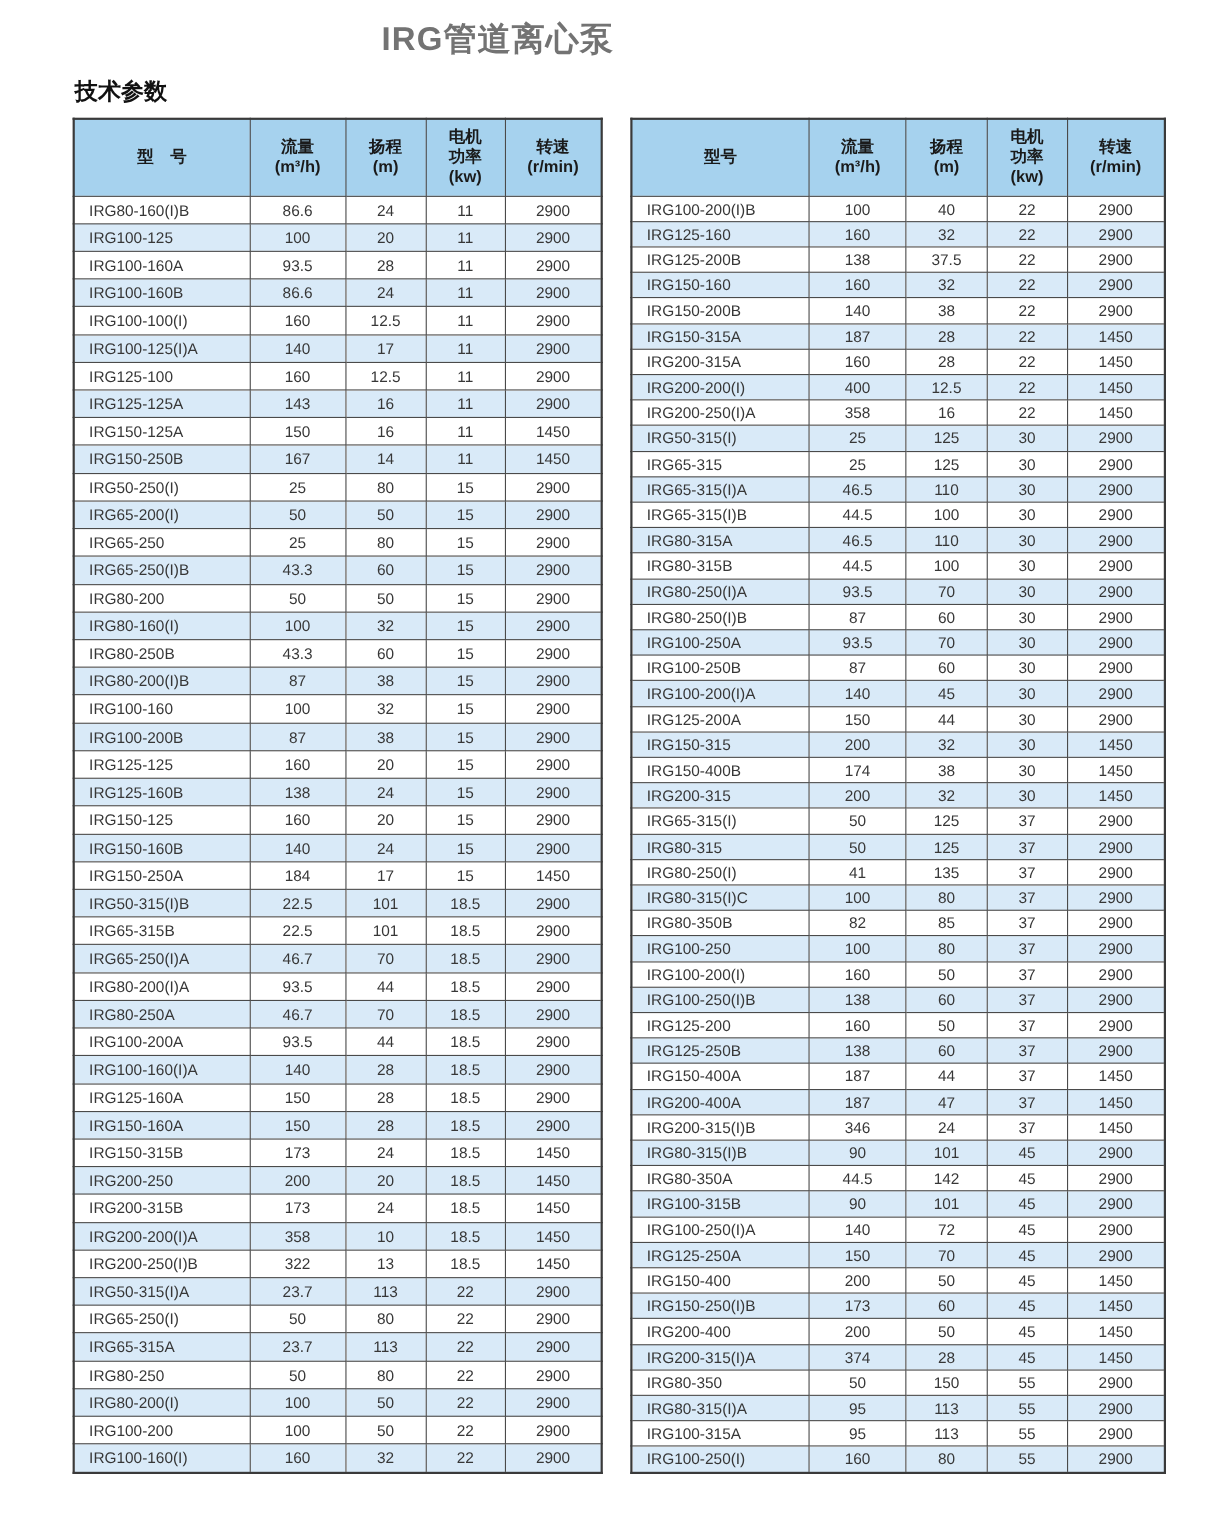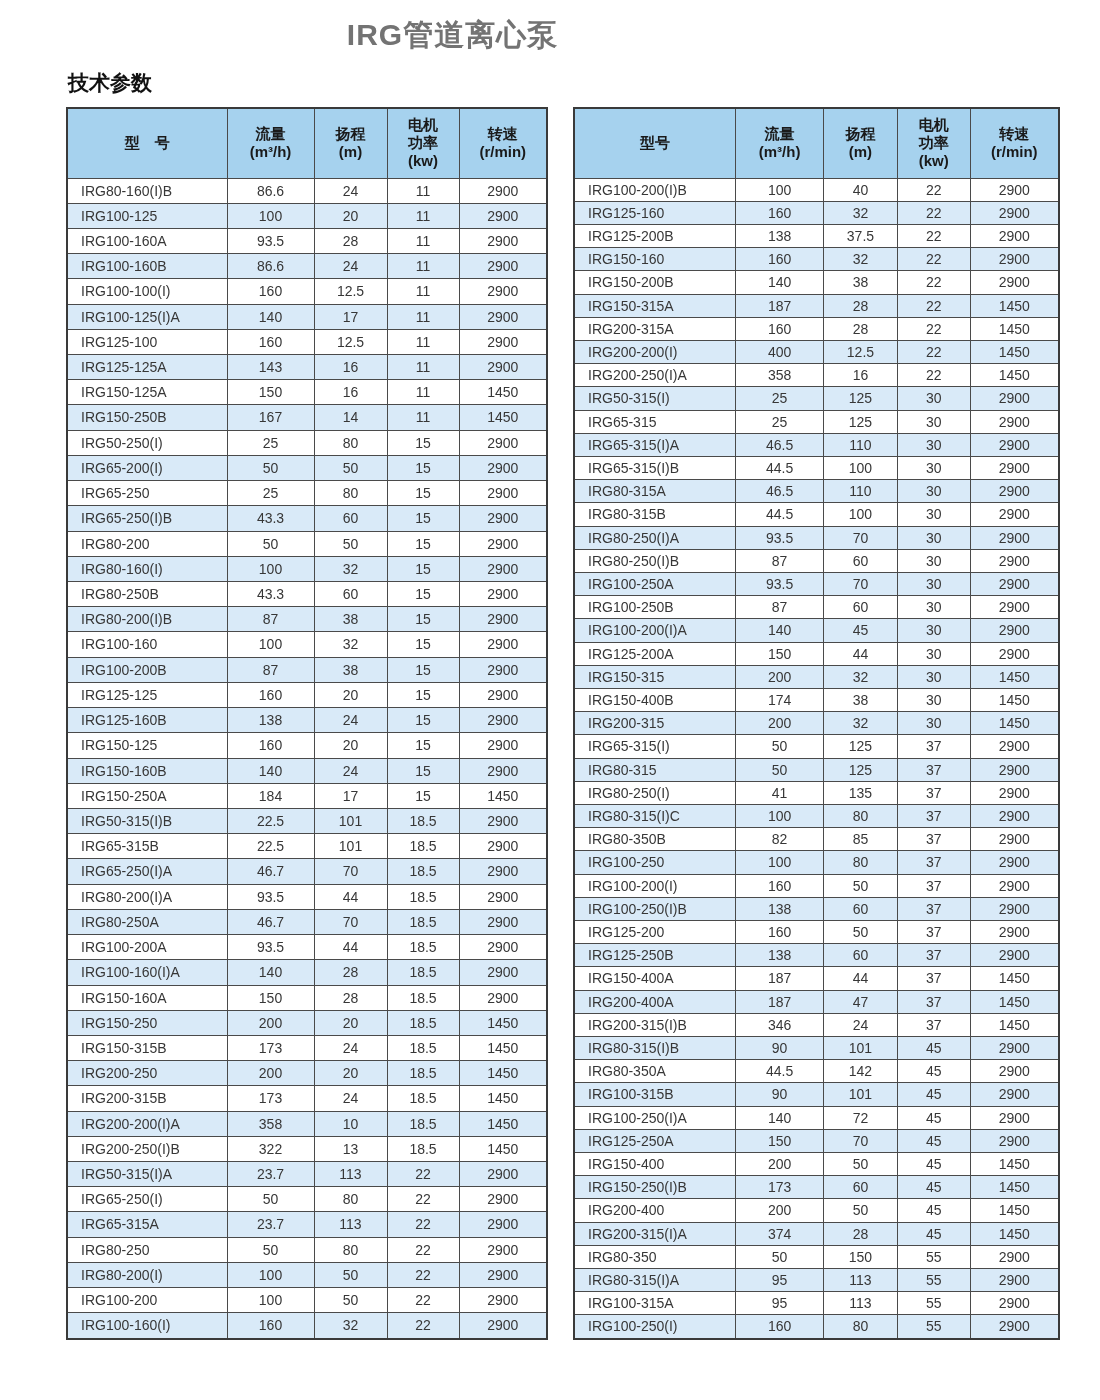--- a/index.html
+++ b/index.html
@@ -330,32 +330,32 @@
           <td class="c-speed">2900</td>
         </tr>
         <tr>
           <td class="c-model">IRG100-160(I)A</td>
           <td class="c-flow">140</td>
           <td class="c-head">28</td>
           <td class="c-power">18.5</td>
           <td class="c-speed">2900</td>
         </tr>
         <tr>
+          <td class="c-model">IRG125-160A</td>
+          <td class="c-flow">150</td>
+          <td class="c-head">28</td>
+          <td class="c-power">18.5</td>
+          <td class="c-speed">2900</td>
+        </tr>
+        <tr>
           <td class="c-model">IRG150-160A</td>
           <td class="c-flow">150</td>
           <td class="c-head">28</td>
           <td class="c-power">18.5</td>
           <td class="c-speed">2900</td>
-        </tr>
-        <tr>
-          <td class="c-model">IRG150-250</td>
-          <td class="c-flow">200</td>
-          <td class="c-head">20</td>
-          <td class="c-power">18.5</td>
-          <td class="c-speed">1450</td>
         </tr>
         <tr>
           <td class="c-model">IRG150-315B</td>
           <td class="c-flow">173</td>
           <td class="c-head">24</td>
           <td class="c-power">18.5</td>
           <td class="c-speed">1450</td>
         </tr>
         <tr>
           <td class="c-model">IRG200-250</td>

